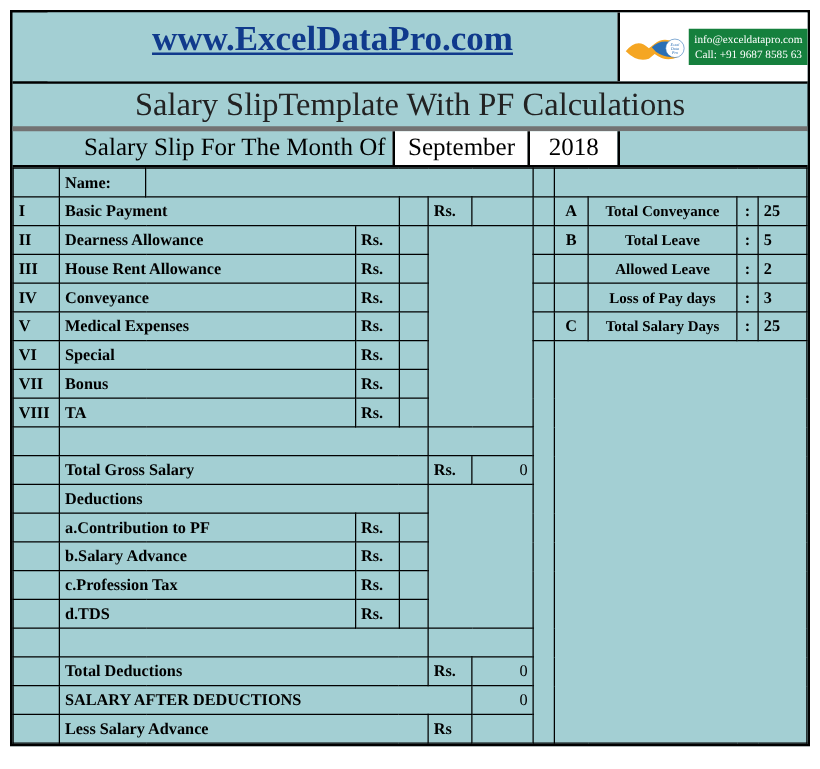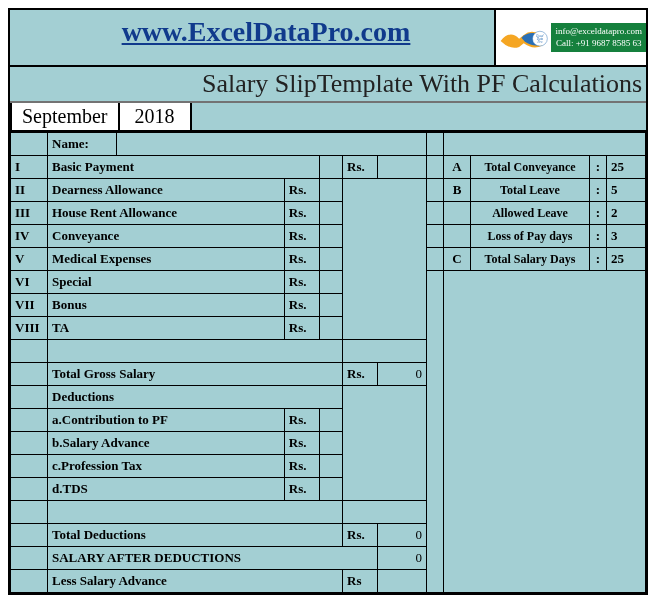--- a/index.html
+++ b/index.html
@@ -46,23 +46,23 @@
     background: #15803d;
     color: #fff;
     font-size: 9px;
     padding: 3px 4px;
     width: 100%;
     box-sizing: border-box;
     line-height: 1.3;
   }
   .title-row {
     font-size: 26px;
-    text-align: right;
+    text-align: center;
     padding: 2px 4px;
-    border-bottom: 2px solid #737373;
+    border-bottom: 4px solid #737373;
     color: #222;
   }
   .month-row {
     display: flex;
     align-items: stretch;
     border-bottom: 2px solid #000;
     font-size: 20px;
   }
   .month-label {
     flex: 1;
@@ -122,20 +122,21 @@
       <div class="logo-contact">
         <div>info@exceldatapro.com</div>
         <div>Call: +91 9687 8585 63</div>
       </div>
     </div>
   </div>
 
   <div class="title-row">Salary SlipTemplate With PF Calculations</div>
 
   <div class="month-row">
+    <div class="month-label">Salary Slip For The Month Of</div>
     <div class="month-val">September</div>
     <div class="year-val">2018</div>
     <div class="month-spacer"></div>
   </div>
 
   <table class="grid">
 
     <tbody>
         <tr>
       <td class="rn"></td>

